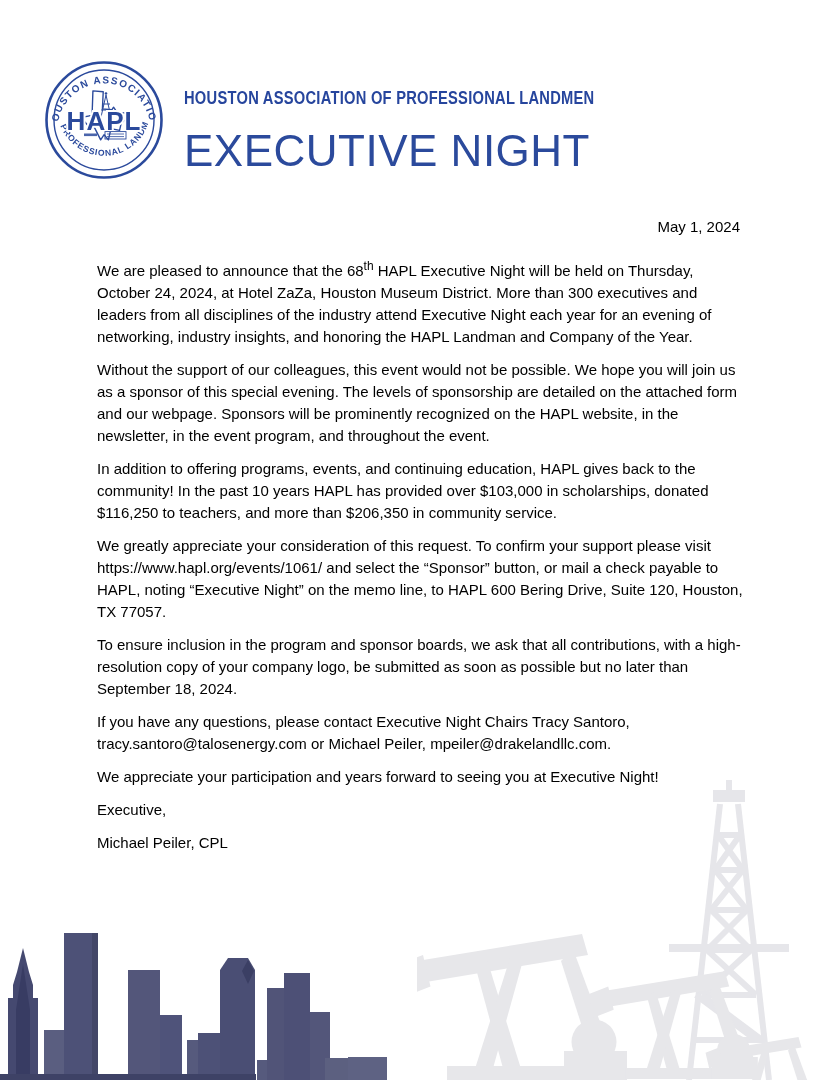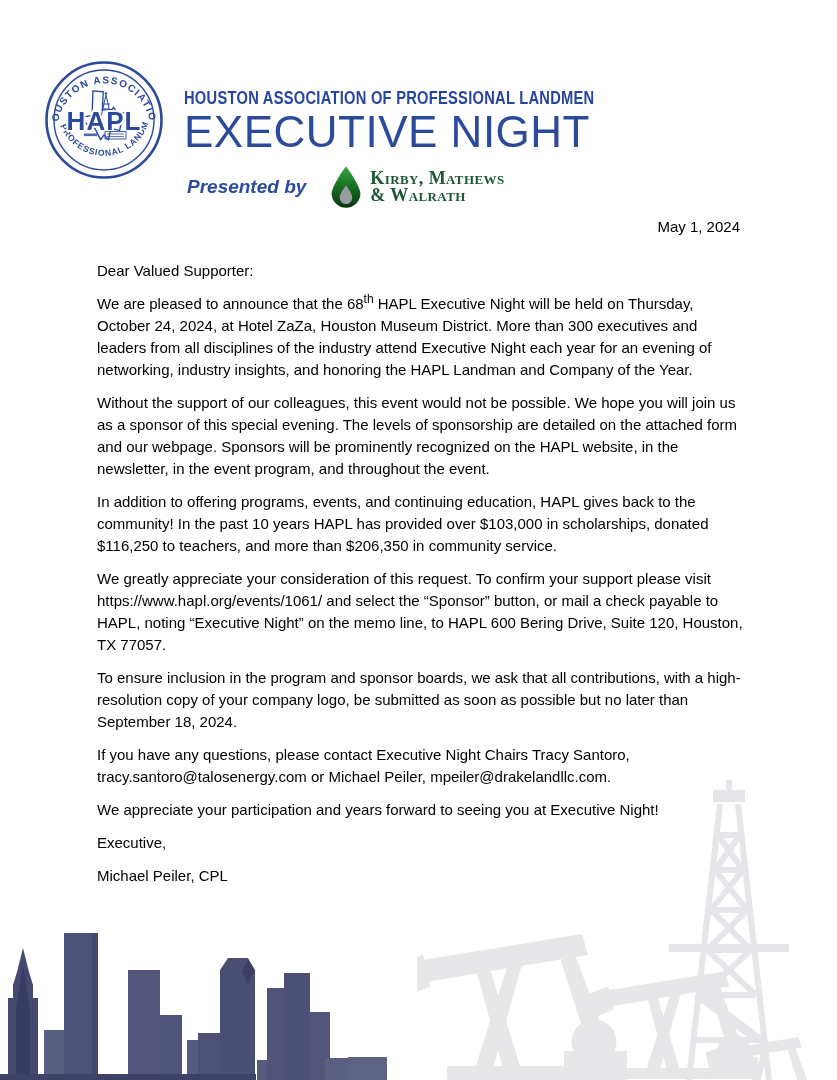--- a/index.html
+++ b/index.html
@@ -9,21 +9,21 @@
   }
   
   .hapl-logo{position:absolute;left:44px;top:60px;width:120px;height:120px;}
   .head-text{position:absolute;left:184px;top:88px;}
   .org-name{
     display:inline-block;font-weight:700;font-size:17.5px;color:#26459d;
     letter-spacing:.3px;transform:scaleX(.84);transform-origin:left center;white-space:nowrap;
   }
   .event-title{
     font-size:44px;color:#2b4a9c;font-weight:400;letter-spacing:.5px;
-    margin-top:0;white-space:nowrap;line-height:46px;
+    margin-top:19px;white-space:nowrap;line-height:46px;
   }
   .presented-row{display:flex;align-items:center;margin-top:9px;margin-left:3px;}
   .presented-by{font-style:italic;font-weight:600;font-size:19px;color:#2b4a9c;margin-right:22px;}
   .kmw-logo{display:flex;align-items:center;}
   .kmw-drop{width:36px;height:46px;margin-right:6px;}
   .kmw-text{
     font-family:"Liberation Serif",serif;font-variant:small-caps;font-weight:700;
     color:#1e5831;font-size:18px;line-height:17px;letter-spacing:.4px;
   }
   
@@ -117,46 +117,25 @@
     <g>
       <rect x="40" y="73.5" width="13" height="2.6" fill="#2b4a9c" opacity="0.85"></rect>
       <rect x="61" y="71.6" width="21" height="7.4" fill="none" stroke="#2b4a9c" stroke-width="0.9"></rect>
       <path d="M63,74 L80,74 M63,76.6 L80,76.6" stroke="#2b4a9c" stroke-width="0.8"></path>
     </g>
   </svg>
 
   <div class="head-text">
     <div class="org-name">HOUSTON ASSOCIATION OF PROFESSIONAL LANDMEN</div>
     <div class="event-title">EXECUTIVE NIGHT</div>
-    <div class="presented-row">
-      <span class="presented-by">Presented by</span>
-      <span class="kmw-logo">
-        <svg class="kmw-drop" viewBox="0 0 40 48">
-          <defs>
-            <linearGradient id="gGrad" x1="0" y1="0" x2="0" y2="1">
-              <stop offset="0" stop-color="#3aa53d"></stop>
-              <stop offset="0.55" stop-color="#156a22"></stop>
-              <stop offset="1" stop-color="#08330e"></stop>
-            </linearGradient>
-          </defs>
-          <path d="M20,1 C20,1 5,21 4,31 a16,16 0 0 0 32,0 C35,21 20,1 20,1 Z" fill="url(#gGrad)"></path>
-          <path d="M20,22 c-4,6 -7,9.5 -7,14 a7,7 0 0 0 14,0 c0,-4.5 -3,-8 -7,-14 z" fill="#989ca0"></path>
-        </svg>
-        <span class="kmw-text">
-          <div>Kirby, Mathews</div>
-          <div>&amp; Walrath</div>
-        </span>
-      </span>
-    </div>
   </div>
 
   <div class="date-line">May 1, 2024</div>
 
   <main class="letter-body">
-    <p>Dear Valued Supporter:</p>
     <p><span>We are pleased to announce that the 68</span><sup>th</sup><span> HAPL Executive Night will be held on Thursday, October 24, 2024, at Hotel ZaZa, Houston Museum District.  More than 300 executives and leaders from all disciplines of the industry attend Executive Night each year for an evening of networking, industry insights, and honoring the HAPL Landman and Company of the Year.</span></p>
     <p>Without the support of our colleagues, this event would not be possible. We hope you will join us as a sponsor of this special evening. The levels of sponsorship are detailed on the attached form and our webpage. Sponsors will be prominently recognized on the HAPL website, in the newsletter, in the event program, and throughout the event.</p>
     <p>In addition to offering programs, events, and continuing education, HAPL gives back to the community! In the past 10 years HAPL has provided over $103,000 in scholarships, donated $116,250 to teachers, and more than $206,350 in community service.</p>
     <p>We greatly appreciate your consideration of this request. To confirm your support please visit https://www.hapl.org/events/1061/ and select the “Sponsor” button, or mail a check payable to HAPL, noting “Executive Night” on the memo line, to HAPL 600 Bering Drive, Suite 120, Houston, TX 77057.</p>
     <p>To ensure inclusion in the program and sponsor boards, we ask that all contributions, with a high-resolution copy of your company logo, be submitted as soon as possible but no later than September 18, 2024.</p>
     <p>If you have any questions, please contact Executive Night Chairs Tracy Santoro, tracy.santoro@talosenergy.com or Michael Peiler, mpeiler@drakelandllc.com.</p>
     <p>We appreciate your participation and years forward to seeing you at Executive Night!</p>
     <p>Executive,</p>
     <p class="sig-block">
       </p>

